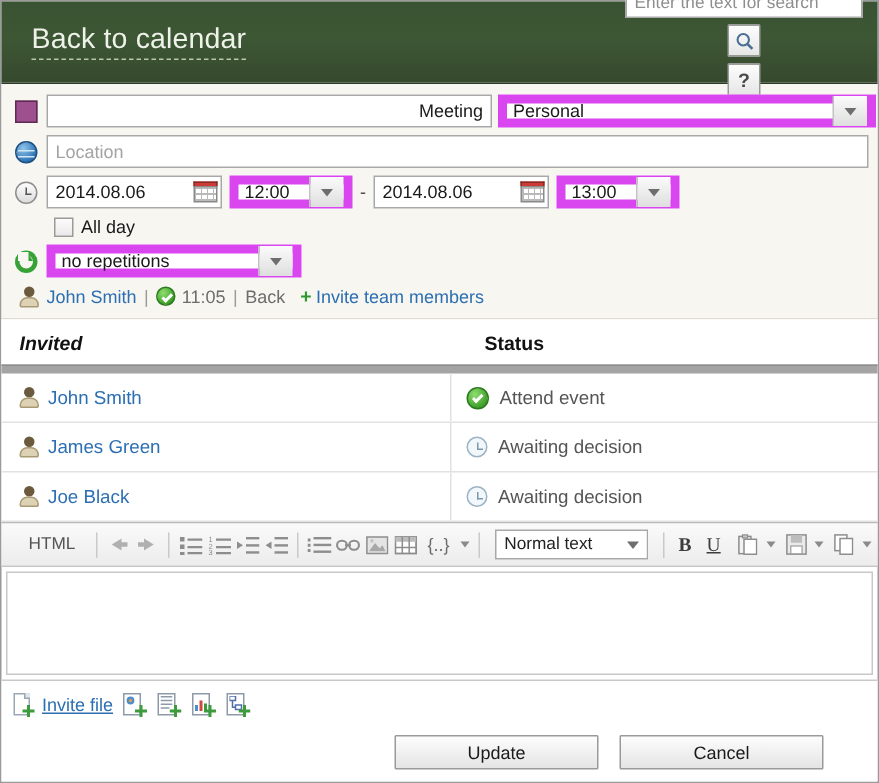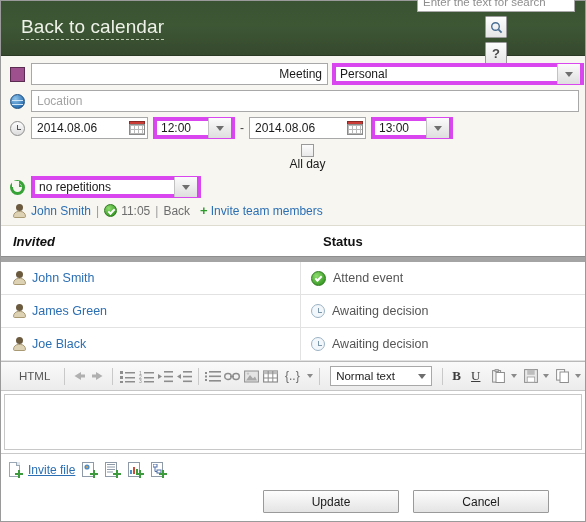--- a/index.html
+++ b/index.html
@@ -48,21 +48,21 @@
   .swatch{width:15px;height:15px;background:#9e4f8e;border:1px solid #5b2b52;box-sizing:border-box;cursor:pointer;}
   .txt{
     box-sizing:border-box;height:22px;border:1px solid #a8a8a8;background:#fff;
     padding:0 5px;font-size:12px;color:#1a1a1a;outline:none;
     font-family:"Liberation Sans",sans-serif;
   }
   .txt::placeholder{color:#a3a3a3;}
   #title-input{flex:0 0 297px;text-align:right;}
   #location-input{flex:1 1 auto;}
   .sel{
-    box-sizing:border-box;height:22px;border:4px solid #d946ef;background:#fff;
+    box-sizing:border-box;height:22px;border:6px solid #d946ef;background:#fff;
     display:flex;align-items:center;cursor:pointer;position:relative;
   }
   .sel .selval{flex:1;padding:0 4px;font-size:12px;color:#1a1a1a;white-space:nowrap;overflow:hidden;}
   .sel .arrowbox{
     width:22px;height:20px;flex:0 0 22px;margin:0 0 0 auto;
     background:linear-gradient(180deg,#fbfbfb 0%,#dedede 100%);
     border-left:1px solid #c2c2c2;display:flex;align-items:center;justify-content:center;
   }
   .caret{width:0;height:0;border-left:4px solid transparent;border-right:4px solid transparent;border-top:5px solid #6e6e6e;}
   #category-select{flex:0 0 252px;margin-left:4px;}
@@ -73,21 +73,21 @@
     display:flex;align-items:center;padding:0 2px 0 5px;width:117px;flex:0 0 117px;
   }
   .datebox .dv{flex:1;font-size:12px;color:#1a1a1a;}
   .cal-ic{width:16px;height:14px;flex:0 0 16px;position:relative;cursor:pointer;}
   .cal-ic .top{position:absolute;left:0;top:0;width:16px;height:4px;background:#cc3b36;border:1px solid #8a2a26;box-sizing:border-box;border-bottom:none;}
   .cal-ic .body{position:absolute;left:0;top:3px;width:16px;height:11px;background:#fff;border:1px solid #8a8a8a;box-sizing:border-box;
     background-image:repeating-linear-gradient(90deg,#b9b9b9 0 1px,transparent 1px 4px),repeating-linear-gradient(180deg,#b9b9b9 0 1px,transparent 1px 4px);}
   .timebox{width:82px;flex:0 0 82px;margin-left:5px;align-items:center;}
   .dash{margin:0 5px;color:#444;font-size:12px;}
 
-  .allday{display:flex;align-items:center;margin:1px 0 5px 24px;flex-direction:column;}
+  .allday{display:flex;align-items:center;margin:1px 0 5px 24px;}
   .cbx{width:13px;height:13px;box-sizing:border-box;border:1px solid #9a9a9a;background:linear-gradient(180deg,#fcfcfc,#e9e9e9);cursor:pointer;}
   .allday span{margin-left:5px;font-size:12px;color:#1a1a1a;}
 
   #repeat-select{flex:0 0 170px;}
 
   .author{display:flex;align-items:center;margin:2px 0 3px 6px;font-size:12px;}
   .author .sep{color:#9a9a9a;margin:0 5px;}
   .lnk{color:#2c6fb3;text-decoration:none;cursor:pointer;}
   .muted{color:#6d6d6d;}
   .plus{color:#2e9b2e;font-weight:bold;font-size:13px;margin-right:3px;}

